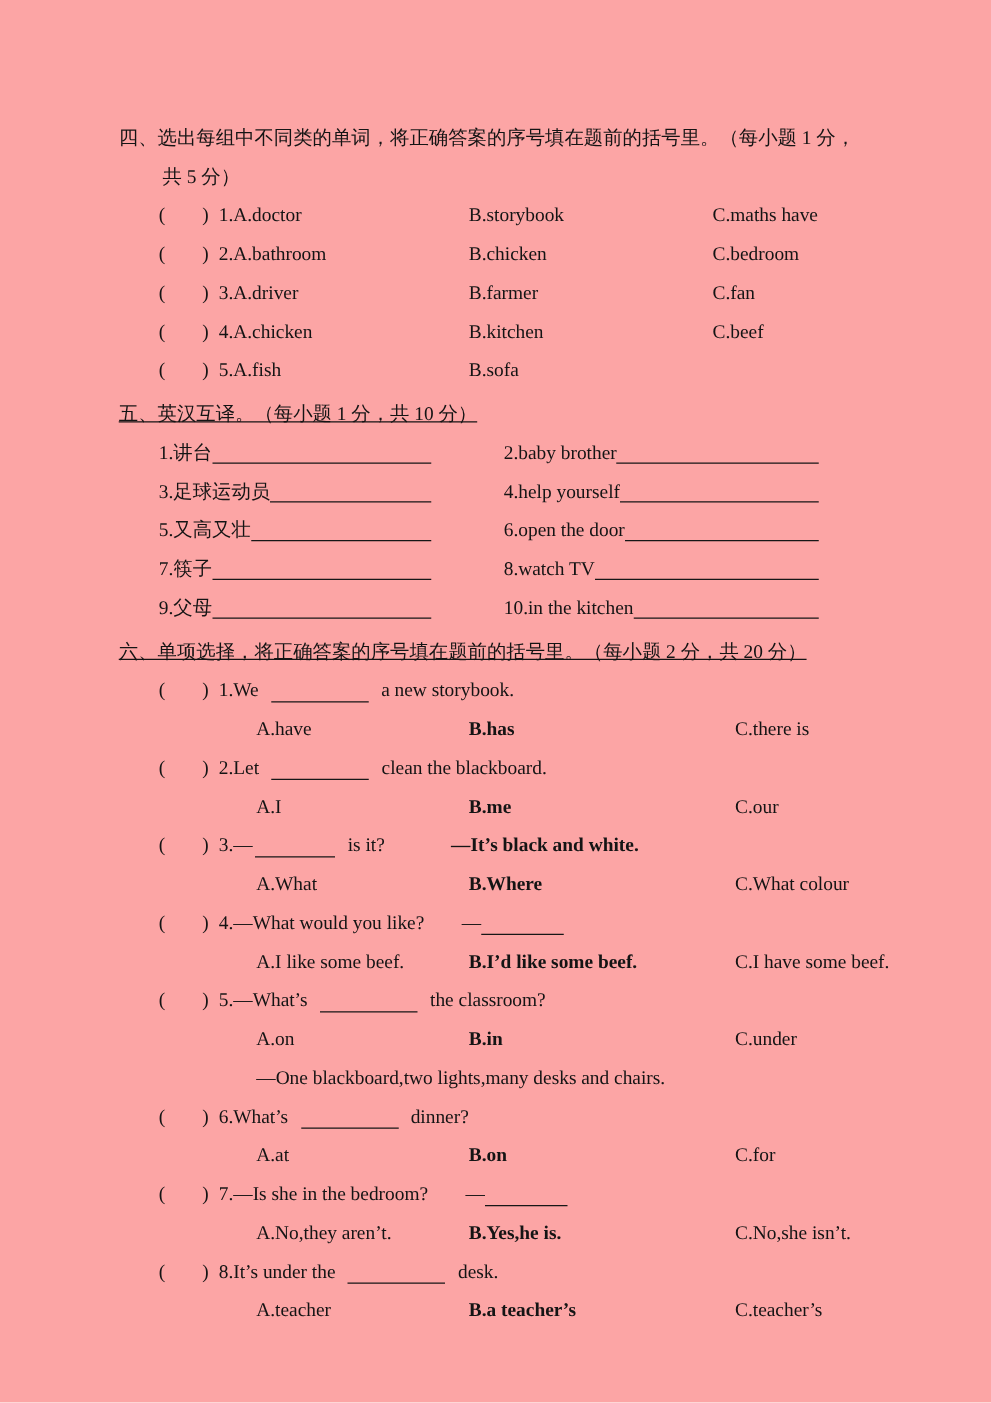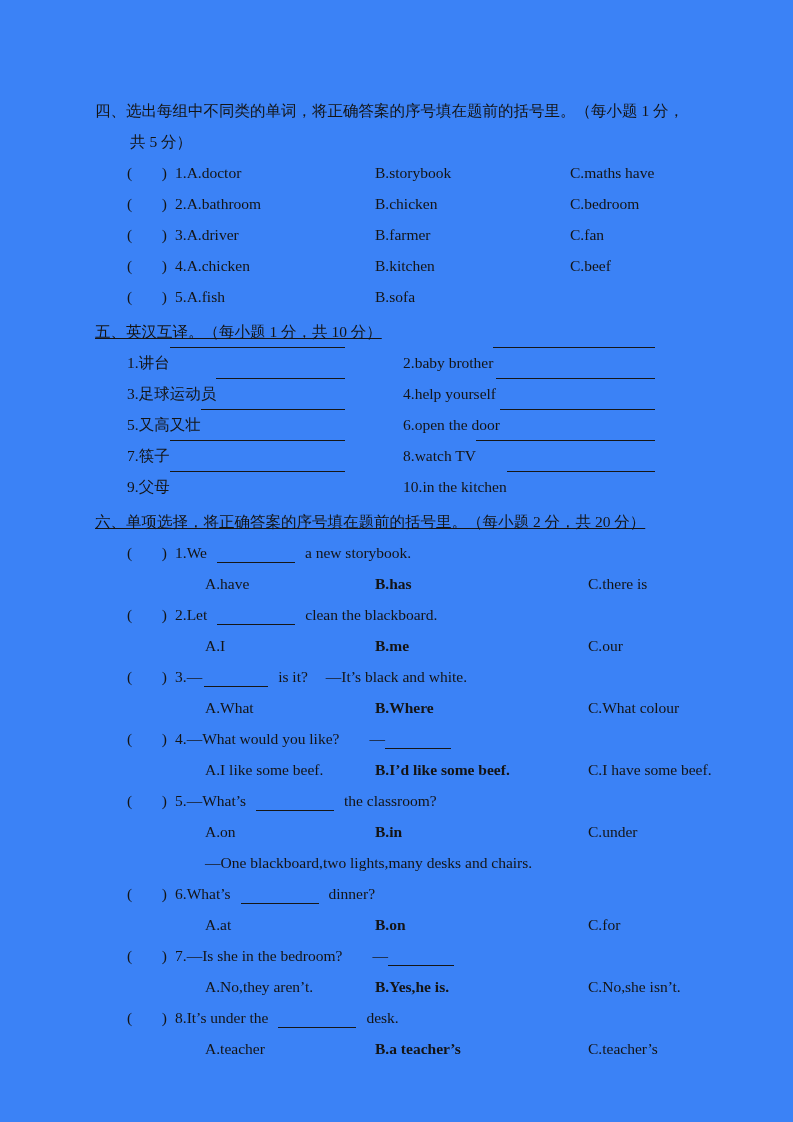--- a/index.html
+++ b/index.html
@@ -4,21 +4,21 @@
 <style>
   html, body {
     margin: 0;
     padding: 0;
     background: #ffffff;
   }
   .page {
     position: relative;
     width: 793px;
     height: 1122px;
-    background: #3b82f6;
+    background: #fca5a5;
     color: #141414;
     font-family: "Liberation Serif", "DejaVu Serif", serif;
     font-size: 15.5px;
     box-sizing: border-box;
     padding: 95px 60px 0 95px;
     overflow: hidden;
   }
   .line {
     height: 31px;
     line-height: 31px;
@@ -40,21 +40,21 @@
   }
 
   
   .c1 { display: inline-block; width: 200px; flex: 0 0 auto; }
   .c2 { display: inline-block; width: 195px; flex: 0 0 auto; }
   .c3 { display: inline-block; flex: 1 1 auto; }
 
   
   .s5item {
     display: inline-flex;
-    align-items: flex-start;
+    align-items: flex-end;
     height: 31px;
     flex: 0 0 auto;
   }
   .s5item .label { line-height: 31px; }
   .s5left  { margin-left: 32px; width: 218px; }
   .s5right { margin-left: 58px; width: 252px; }
   .uline {
     flex: 1 1 auto;
     border-bottom: 1.4px solid #161616;
     margin-bottom: 7px;
@@ -64,21 +64,21 @@
   .stem-text { flex: 1 1 auto; }
   .blank {
     display: inline-block;
     width: 78px;
     border-bottom: 1.4px solid #161616;
     height: 16px;
     vertical-align: -5px;
     margin: 0 10px;
   }
   .blank.tight { margin-left: 2px; width: 64px; }
-  .tail { margin-left: 18px; }
+  .tail { margin-left: 53px; font-weight: bold; }
   .tail4 { margin-left: 30px; }
   .tailblank { margin: 0; width: 66px; }
   .optline { padding-left: 110px; }
   .ansline { padding-left: 110px; }
   .o1 { display: inline-block; width: 170px; flex: 0 0 auto; }
   .o2 { display: inline-block; width: 170px; flex: 0 0 auto; font-weight: bold; }
   .o3 { display: inline-block; flex: 1 1 auto; margin-left: 43px; }
 </style>
 </head>
 <body>

